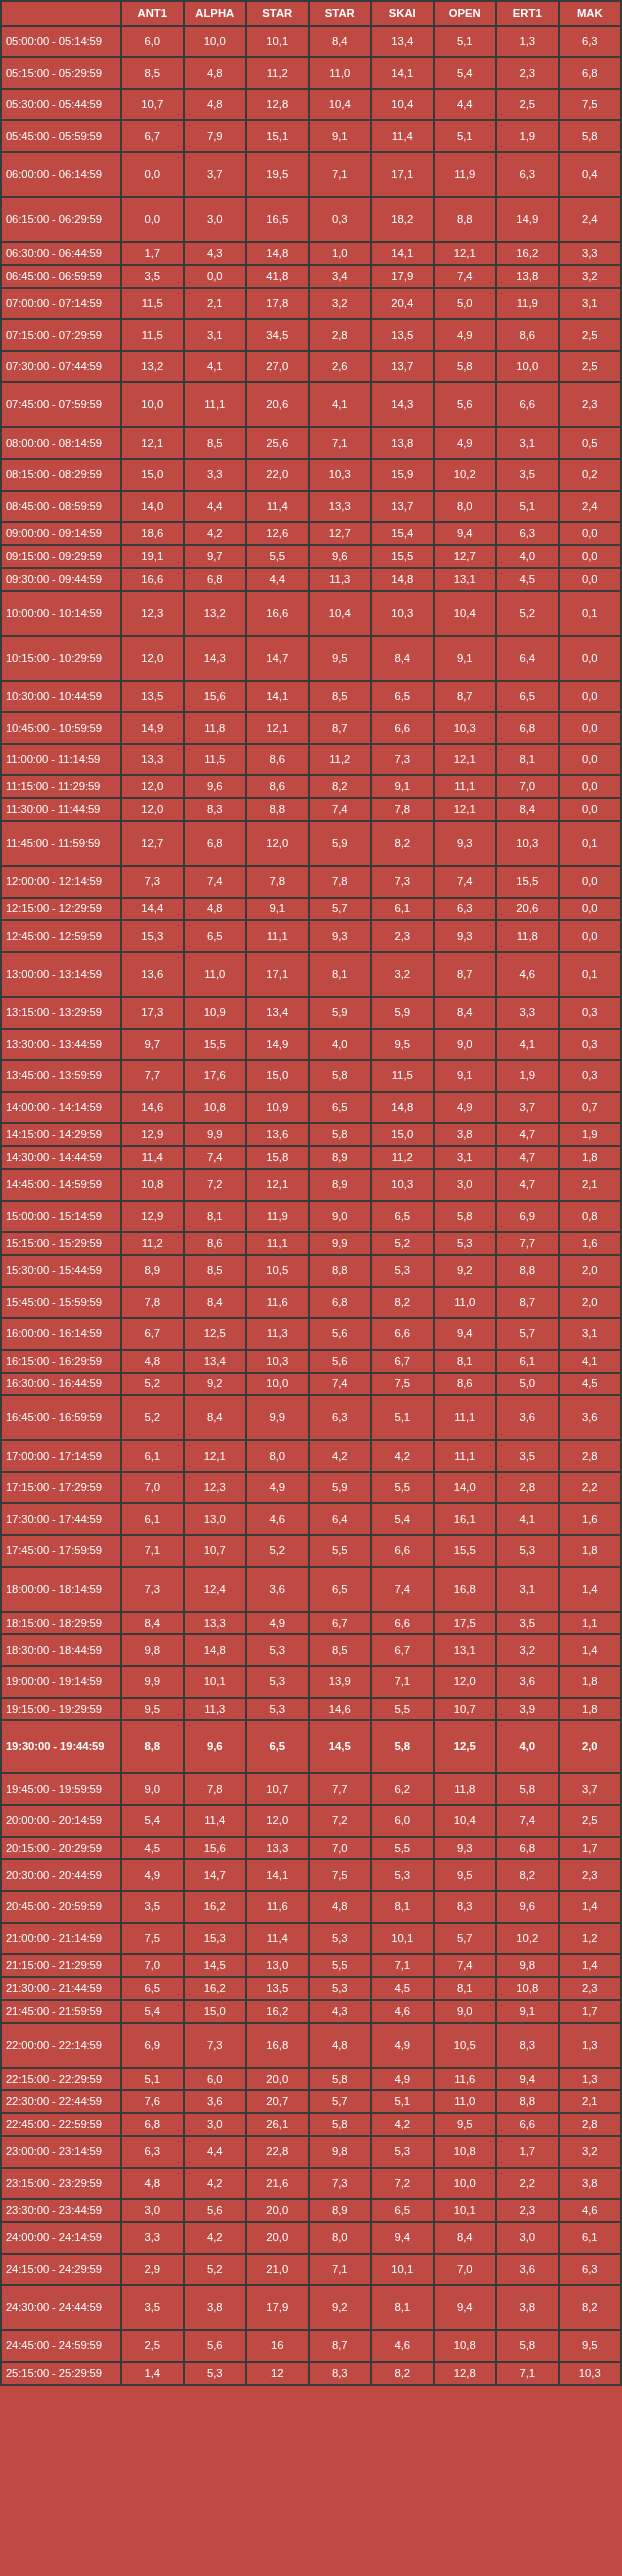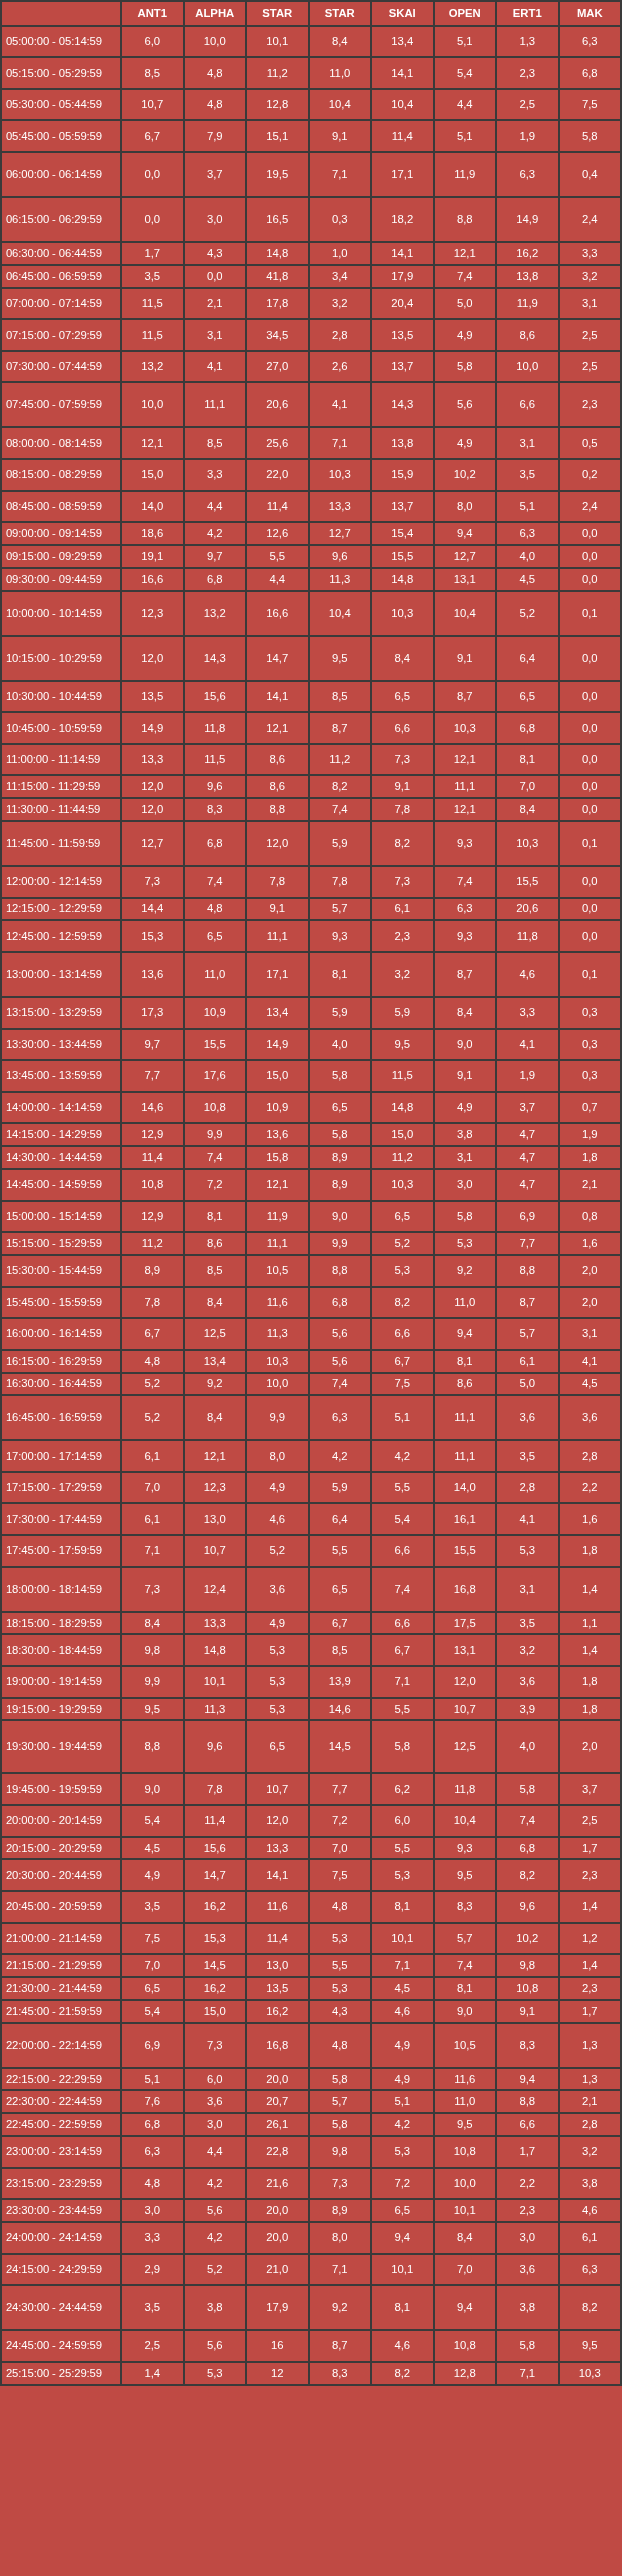--- a/index.html
+++ b/index.html
@@ -41,21 +41,21 @@
     text-align: left;
     padding-left: 3.9px;
     letter-spacing: -0.1px;
   }
   #ratings-table th.corner {
     width: 116px;
   }
   #ratings-table tr.r-s td { height: 14.8px; }
   #ratings-table tr.r-m td { height: 23.6px; }
   #ratings-table tr.r-l td { height: 37px; }
-  #ratings-table tr.r-xl td { height: 45px; }
+  #ratings-table tr.r-xl td { height: 45px; font-weight: bold; }
 </style>
 </head>
 <body>
 
 <table id="ratings-table">
   <thead>
     <tr>
       <th class="corner"></th>
     <th>ANT1</th>
         <th>ALPHA</th>

